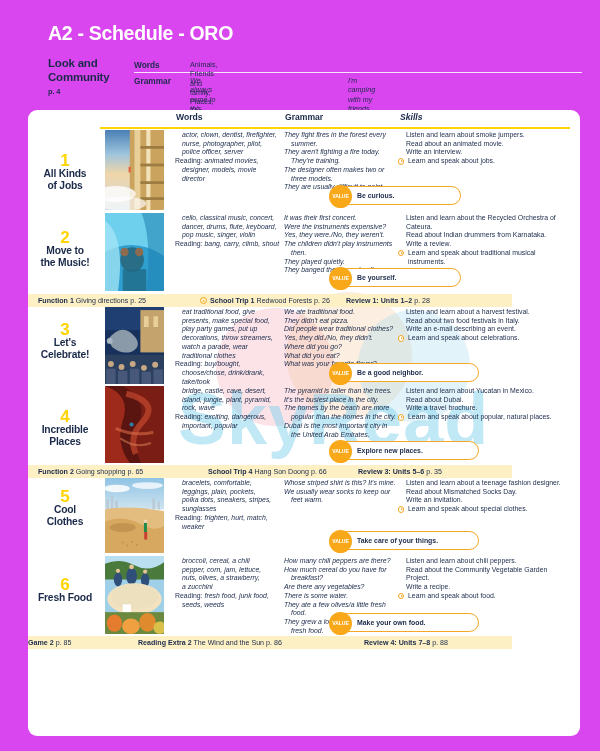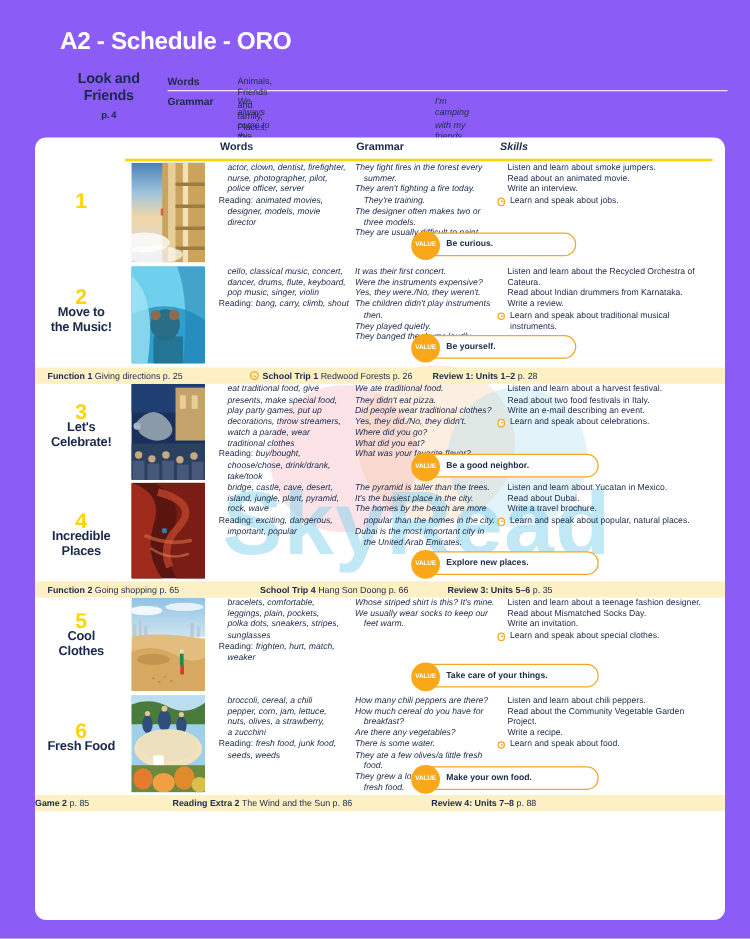--- a/index.html
+++ b/index.html
@@ -5,34 +5,34 @@
   * { box-sizing: border-box; margin: 0; padding: 0; }
   html, body {
     width: 600px; height: 751px;
     font-family: "Liberation Sans", sans-serif;
     background: #ffffff;
     overflow: hidden;
   }
   #page {
     position: relative;
     width: 600px; height: 751px;
-    background: #8b5cf6;
+    background: #d946ef;
   }
 
   
   #hdr { position: absolute; left: 0; top: 0; width: 600px; height: 108px; }
   #title {
     position: absolute; left: 48px; top: 22px;
     font-size: 19.5px; font-weight: bold; color: #ffffff;
     letter-spacing: -0.3px;
   }
   #lookbox { position: absolute; left: 48px; top: 57px; width: 534px; }
   #lookLabel {
     position: absolute; left: 0px; top: 0px; width: 78px;
-    text-align: center; color: #1b2a4a;
+    color: #1b2a4a;
     font-size: 11.5px; font-weight: bold; line-height: 13.5px;
     letter-spacing: -0.2px;
   }
   #lookLabel .pg { display:block; font-size: 7.5px; font-weight: bold; margin-top: 1px; }
   .lrRow { position: absolute; left: 86px; }
   .lrKey {
     position: absolute; left: 0; top: 0;
     font-size: 8.3px; font-weight: bold; color: #1b2a4a;
   }
   .lrVal {
@@ -144,21 +144,21 @@
     letter-spacing: -0.1px;
   }
   .vtext {
     position: absolute; left: 23px; top: 0; right: 5px; height: 19px;
     display: flex; align-items: center;
     font-size: 6.9px; font-weight: bold; color: #1b2a4a; line-height: 8.4px;
   }
 
   
   .fstrip {
-    position: relative; width: 552px; height: 13px;
+    position: relative; width: 484px; height: 13px;
     background: #FDF0C4;
   }
   .fitem {
     position: absolute; top: 2.6px;
     font-size: 7.1px; color: #1b2a4a;
   }
   .fitem b { font-weight: bold; }
   .fitem .pg { font-weight: normal; }
   .fplay {
     position: absolute; top: 3.4px;
@@ -176,21 +176,21 @@
 <body>
 
 <div id="page">
 
   <div id="hdr">
     <div id="title">A2 - Schedule - ORO</div>
 
     <div id="lookbox">
       <div id="lookLabel">
         <span>Look and</span><br>
-        <span>Friends</span>
+        <span>Community</span>
         <span class="pg">p. 4</span>
       </div>
 
       <div id="lrSep"></div>
 
       <div class="lrRow" id="lrWords">
         <span class="lrKey">Words</span>
         <span class="lrVal">Animals, Friends and family, Places, The body and the face, The world around us</span>
       </div>
 
@@ -222,20 +222,22 @@
       <div id="colhdr">
         <span class="chLabel" id="ch0">Words</span>
         <span class="chLabel" id="ch1">Grammar</span>
         <span class="chLabel" id="ch2">Skills</span>
         <div id="chRule"></div>
       </div>
 
       <div id="rows">
           <div class="unit" style="height: 83px;">
             <div class="u-num" style="top: 22px;">1</div>
+            <div class="u-title" style="top: 38px;"><span>All Kinds</span><br>
+       <span>of Jobs</span></div>
             <div class="u-thumb" style="height: 80px;">
               <svg class="thumb-svg" viewBox="0 0 59 80" preserveAspectRatio="none">
                 <defs>
                   <linearGradient id="g1" x1="0" y1="0" x2="0" y2="1">
          <stop offset="0" stop-color="#4a7fb5"></stop>
                     <stop offset=".30" stop-color="#9ec4dd"></stop>
          <stop offset=".55" stop-color="#f0d6a8"></stop>
                     <stop offset="1" stop-color="#cfd9e2"></stop>
                   </linearGradient>
                 </defs>
@@ -551,18 +553,18 @@
             </div>
             </div>
             <div class="vpill" style="left: 305px; top: 57px; width: 146px;">
               <span class="vbadge">VALUE</span>
                   <span class="vtext">Make your own food.</span>
             </div>
           </div>
           <div class="fstrip">
             <span class="fitem" style="left:0"><b>Game 2</b><span></span> <span class="pg">p. 85</span></span>
             <span class="fitem" style="left:110px"><b>Reading Extra 2</b><span> The Wind and the Sun</span> <span class="pg">p. 86</span></span>
-            <span class="fitem" style="left:317px"><b>Review 4: Units 7–8</b><span></span> <span class="pg">p. 88</span></span>
+            <span class="fitem" style="left:336px"><b>Review 4: Units 7–8</b><span></span> <span class="pg">p. 88</span></span>
           </div>
         </div>
     </div>
   </div>
 </div>
 
 </body></html>

